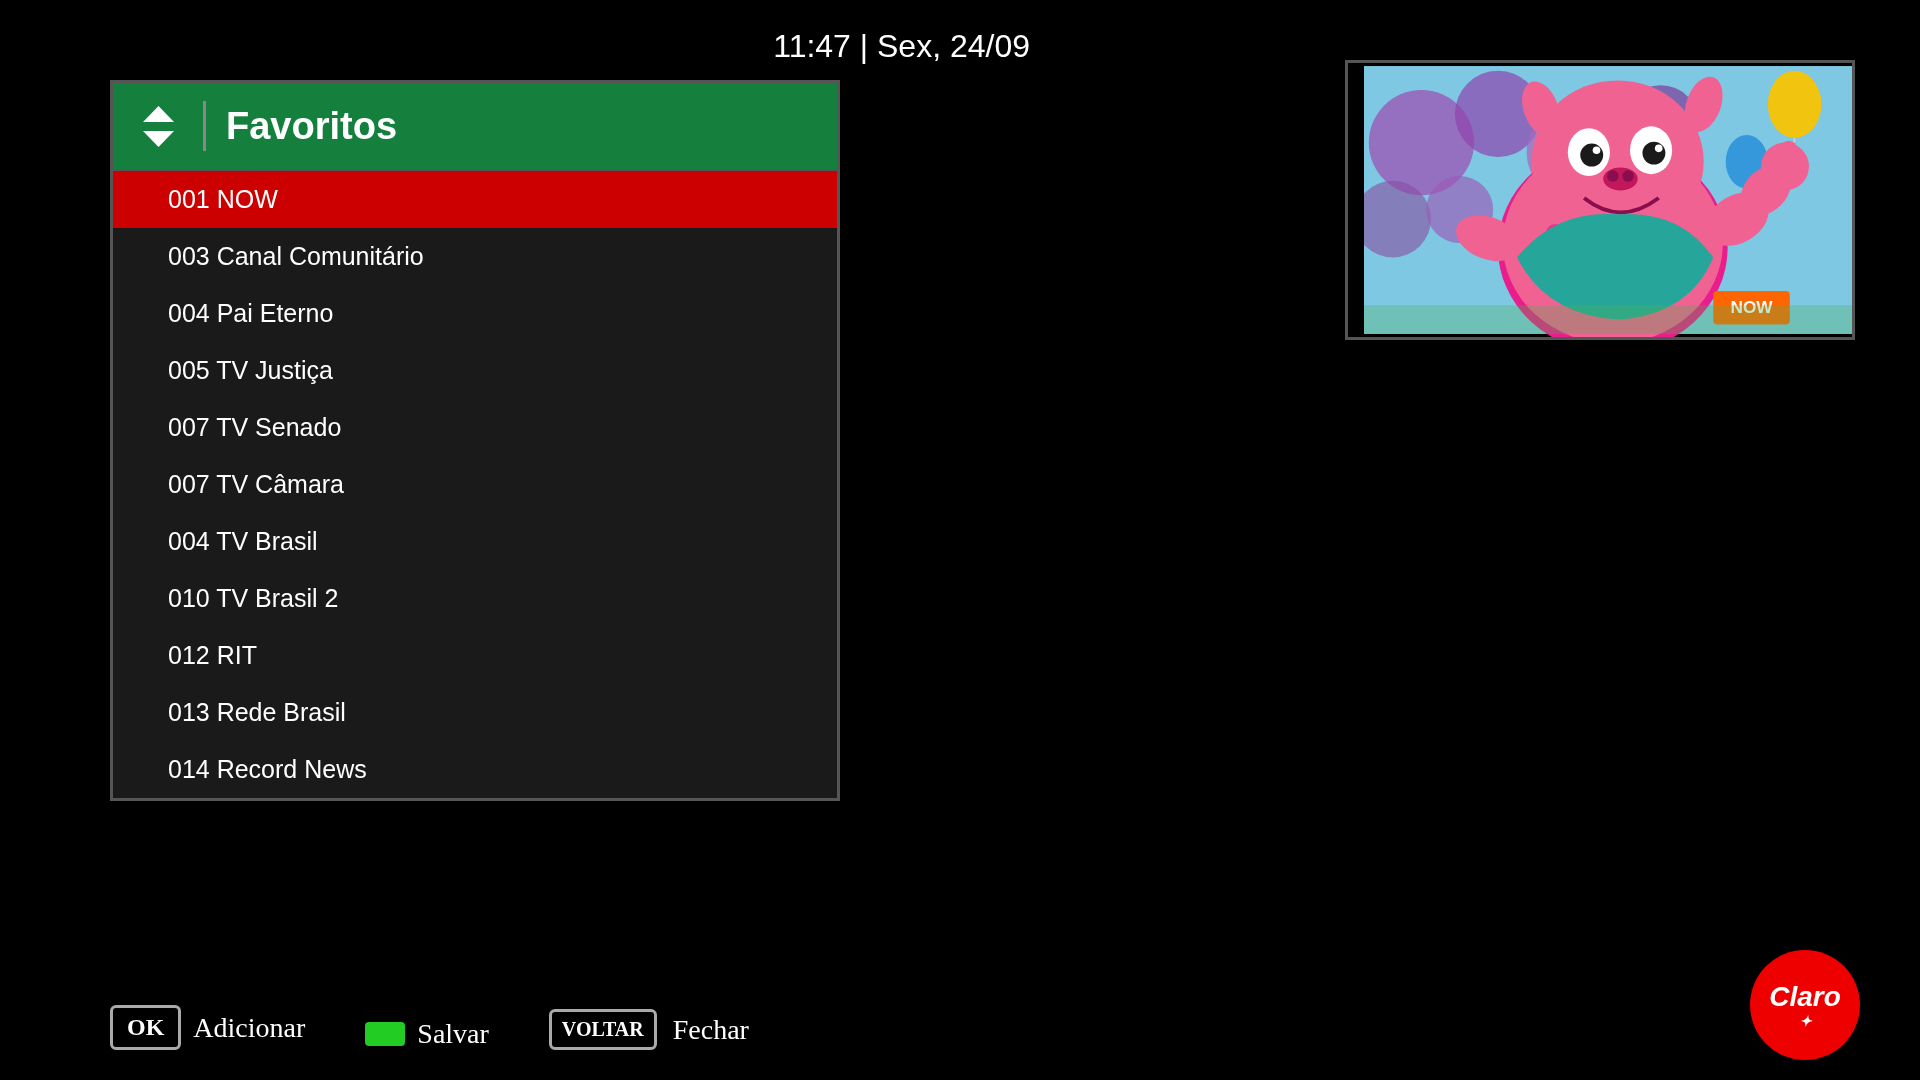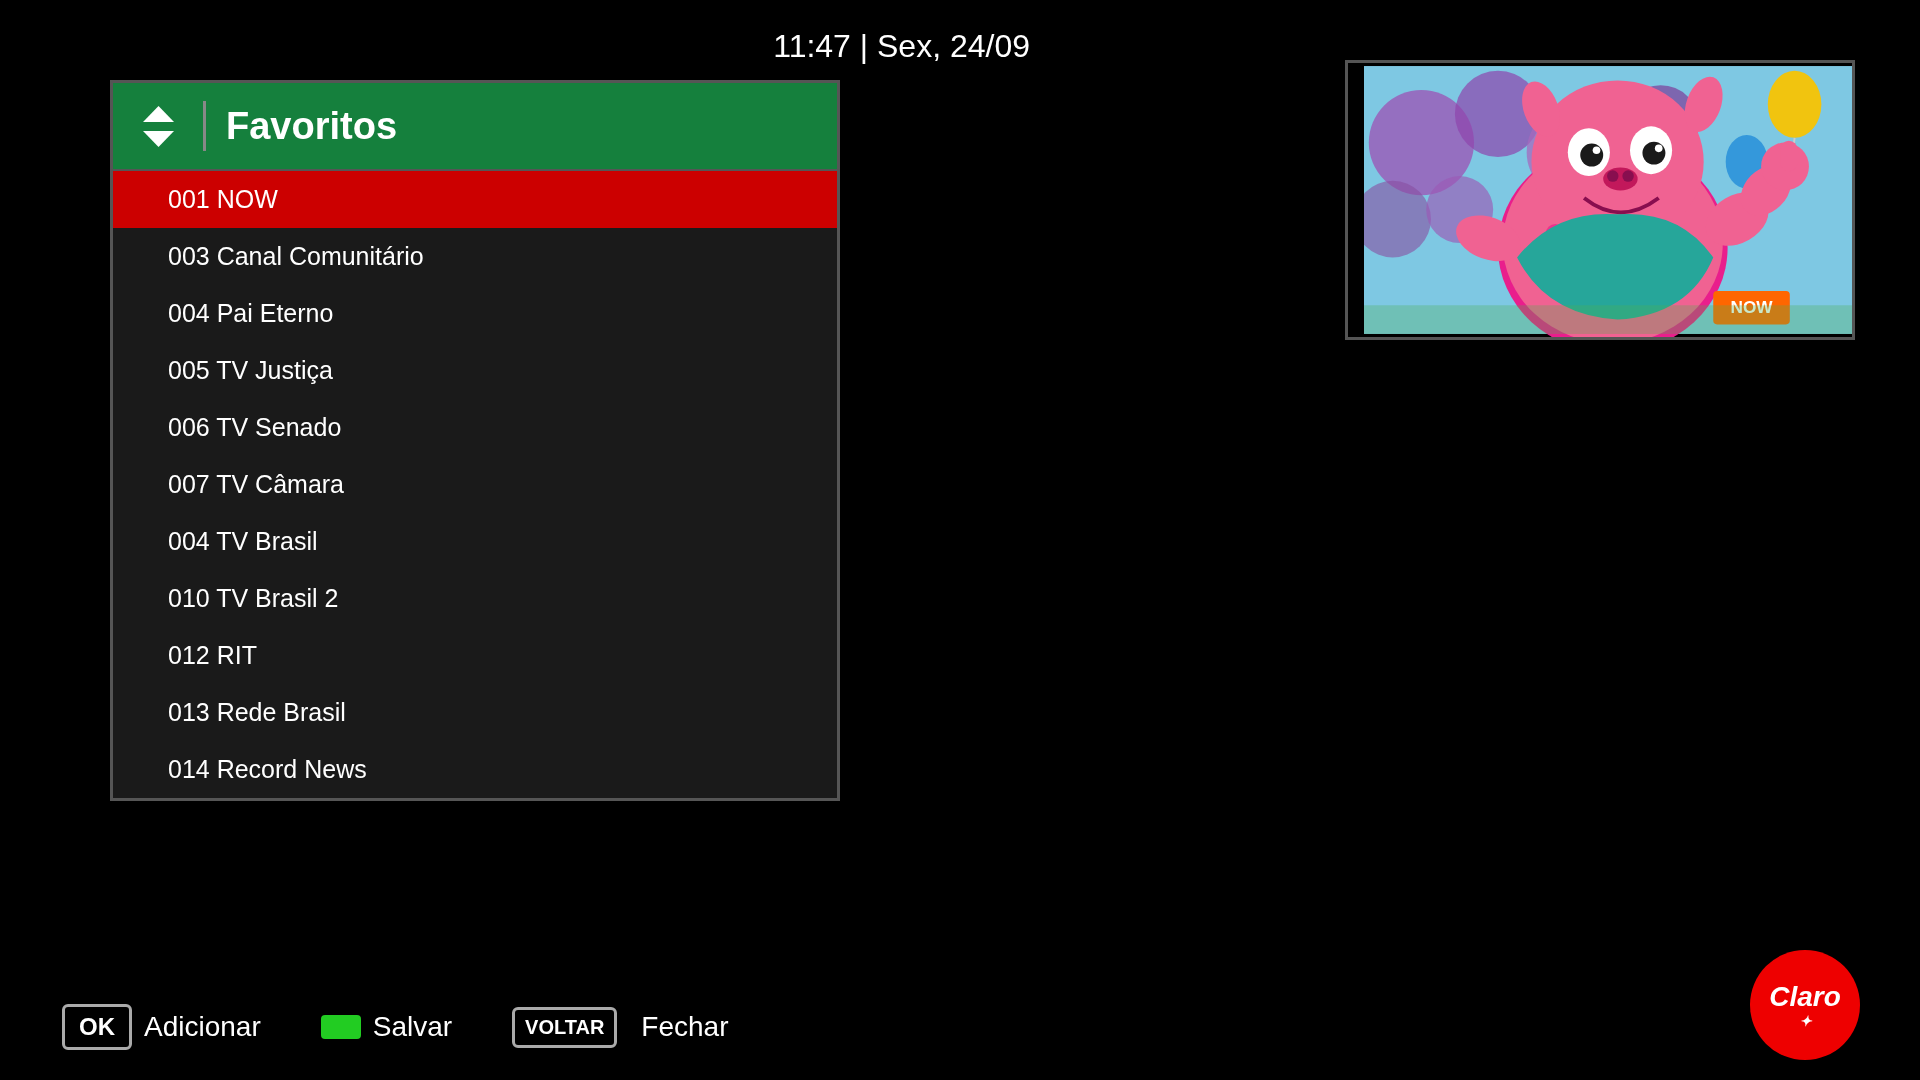--- a/index.html
+++ b/index.html
@@ -104,22 +104,23 @@
       padding-left: 16px;
     }
 
     
     #bottom-bar {
       position: absolute;
       bottom: 30px;
       left: 0;
       right: 0;
       display: flex;
-      align-items: center;
-      padding: 0 62px;
+      align-items: flex-end;
+      padding: 0 110px;
+      font-family: Liberation Serif, serif;
     }
 
     .btn-group {
       display: flex;
       align-items: center;
       margin-right: 60px;
     }
 
     .btn-ok {
       border: 3px solid #aaa;
@@ -141,21 +142,21 @@
       display: inline-block;
     }
 
     .btn-voltar {
       border: 3px solid #aaa;
       color: #fff;
       padding: 6px 10px;
       font-size: 20px;
       font-weight: bold;
       border-radius: 6px;
-      margin-right: 24px;
+      margin-right: 16px;
       background: transparent;
     }
 
     .btn-label {
       font-size: 28px;
       color: #fff;
     }
 
     
     #claro-logo {
@@ -206,21 +207,21 @@
       </svg>
     </div>
     <div class="divider-line"></div>
     <div id="panel-title">Favoritos</div>
   </div>
   <div id="channel-list">
       <div class="channel-item selected">001 NOW</div>
       <div class="channel-item">003 Canal Comunitário</div>
       <div class="channel-item">004 Pai Eterno</div>
       <div class="channel-item">005 TV Justiça</div>
-      <div class="channel-item">006 TV Senado</div>
+      <div class="channel-item">007 TV Senado</div>
       <div class="channel-item">007 TV Câmara</div>
       <div class="channel-item">004 TV Brasil</div>
       <div class="channel-item">010 TV Brasil 2</div>
       <div class="channel-item">012 RIT</div>
       <div class="channel-item">013 Rede Brasil</div>
       <div class="channel-item">014 Record News</div>
     </div>
 </div>
 
 <div id="preview-window">

